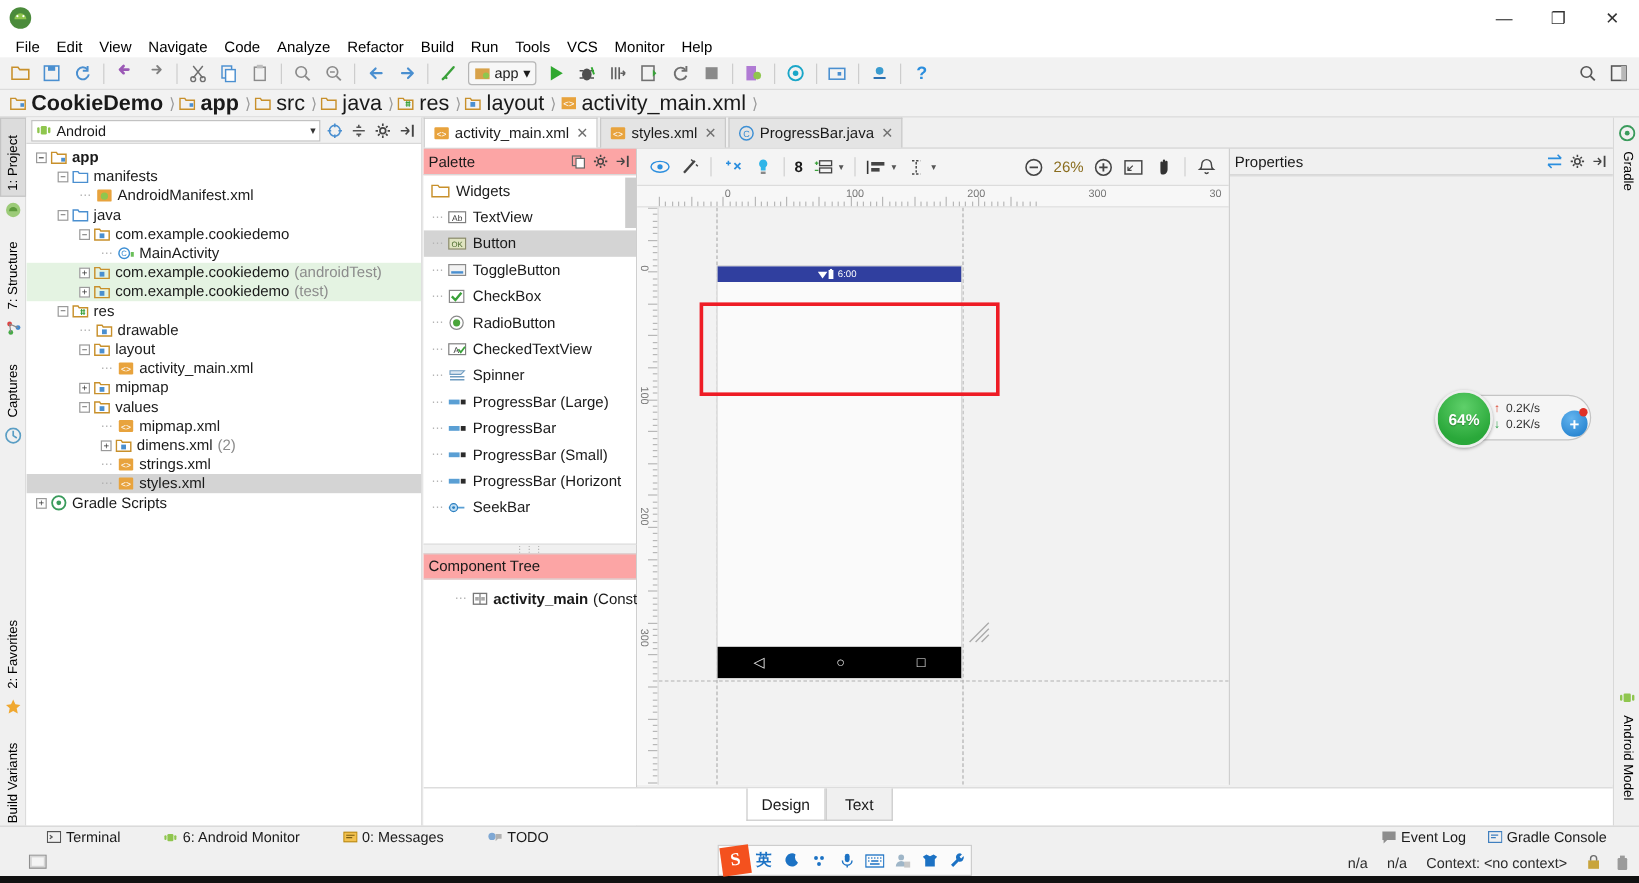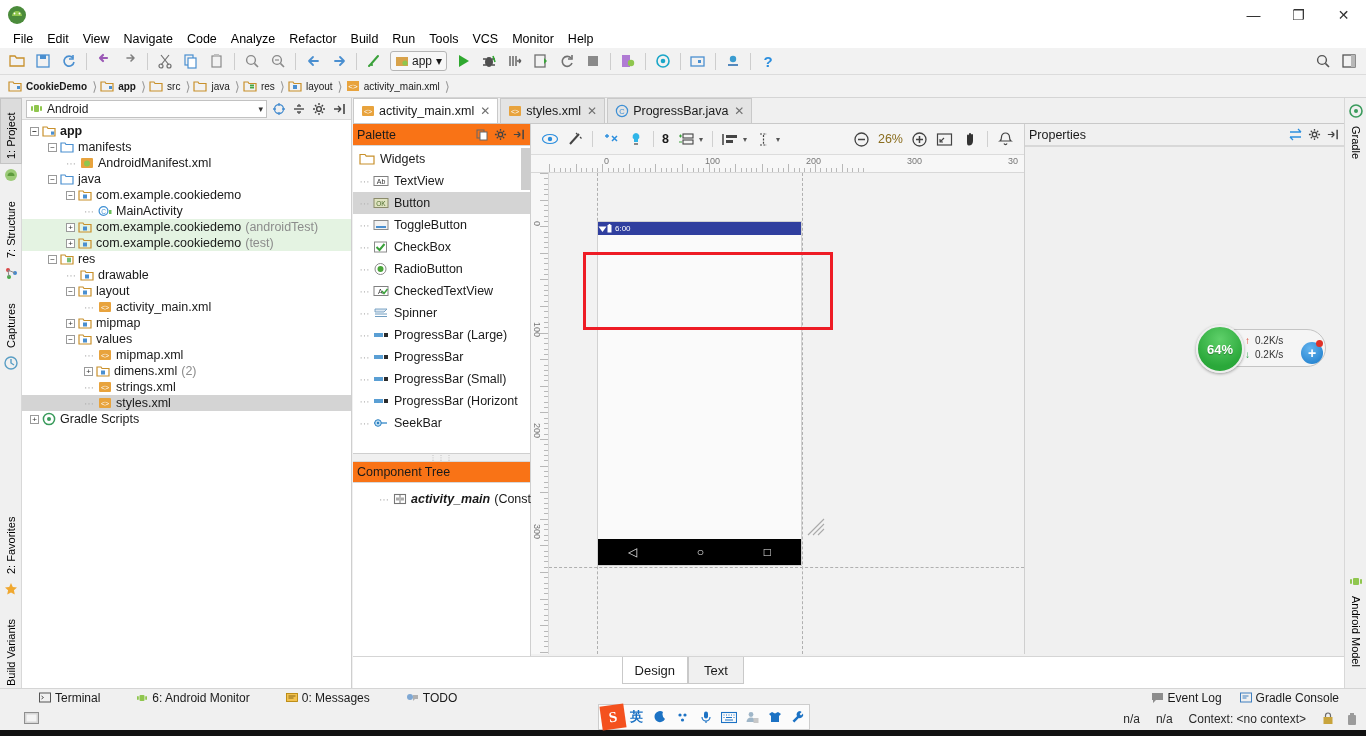--- a/index.html
+++ b/index.html
@@ -49,21 +49,21 @@
   .run-config .rc-label { font-size:12px; margin:0 4px 0 3px; }
   .tb-right { position:absolute; right:4px; top:2px; display:flex; }
 
   
   .breadcrumb {
     position:absolute; left:0; top:75px; width:1366px; height:23px;
     background:#f2f2f2; border-bottom:1px solid #d5d5d5;
     display:flex; align-items:center; padding-left:8px;
   }
   .crumb { display:flex; align-items:center; height:23px; padding-right:3px; }
-  .crumb .ct { font-size:10px; margin-left:4px; white-space:nowrap; }
+  .crumb .ct { font-size:18px; margin-left:4px; white-space:nowrap; }
   .crumb.bold .ct { font-weight:bold; }
   .crumb .chev { margin-left:5px; color:#9a9a9a; font-size:13px; }
 
   
   .lbar {
     position:absolute; left:0; top:98px; width:22px; height:590px;
     background:#f0f0f0; border-right:1px solid #d8d8d8;
   }
   .rbar {
     position:absolute; right:0; top:98px; width:22px; height:590px;
@@ -123,21 +123,21 @@
   .edtab.active { background:#ffffff; }
   .edtab .tname { margin:0 6px 0 4px; }
   .edtab .tclose { color:#707070; font-size:12px; }
 
   
   .palette {
     position:absolute; left:353px; top:124px; width:178px; height:330px;
     background:#ffffff; border-right:1px solid #cfcfcf; border-bottom:1px solid #cfcfcf;
   }
   .sec-head {
-    height:22px; background:#f97316; border-bottom:1px solid #d8d8d8;
+    height:22px; background:#fca5a5; border-bottom:1px solid #d8d8d8;
     display:flex; align-items:center; padding:0 4px; font-size:12.5px;
   }
   .sec-head .sh-title { flex:1; }
   .sec-head .sh-btn { width:16px; height:16px; display:flex; align-items:center; justify-content:center; margin-left:2px; }
   .plist { position:absolute; left:0; top:22px; right:0; bottom:0; overflow:hidden; padding-top:2px; }
   .prow { display:flex; align-items:center; height:22px; font-size:12.5px; white-space:nowrap; padding-left:4px; }
   .prow.sel { background:#d4d4d4; }
   .prow .pdots { width:16px; color:#b5b5b5; font-size:10px; letter-spacing:1px; text-align:center; flex:none; }
   .prow .picon { width:16px; height:14px; flex:none; margin-right:5px; }
   .pscroll { position:absolute; right:0; top:24px; width:9px; height:42px; background:#cdcdcd; }
@@ -174,21 +174,21 @@
   .rtick-v { position:absolute; right:0; height:1px; background:#b8b8b8; }
   .rlabel-v { position:absolute; left:1px; font-size:9px; color:#777; writing-mode:vertical-rl; }
   .canvas {
     position:absolute; left:18px; top:49px; width:475px; height:481px;
     background:#f2f2f2; overflow:hidden;
   }
   .device {
     position:absolute; left:48px; top:48px; width:205px; height:345px;
     background:#fafafa; border:1px solid #d2d2d2;
   }
-  .dev-status { height:13px; background:#303f9f; display:flex; align-items:center; justify-content:flex-start; padding-right:4px; }
+  .dev-status { height:13px; background:#303f9f; display:flex; align-items:center; justify-content:center; padding-right:4px; }
   .dev-status .st { color:#fff; font-size:8px; margin-left:3px; }
   .dev-nav { position:absolute; left:0; bottom:0; width:100%; height:26px; background:#000;
              display:flex; align-items:center; justify-content:space-around; }
   .dev-nav span { color:#e8e8e8; font-size:12px; }
   .guide-v { position:absolute; top:0; bottom:0; width:0; border-left:1px dashed #b0b0b0; }
   .guide-h { position:absolute; left:0; right:0; height:0; border-top:1px dashed #b0b0b0; }
   .redbox {
     position:absolute; left:583px; top:252px; width:250px; height:78px;
     border:3px solid #ee1c25; pointer-events:none; z-index:30;
   }
@@ -1038,21 +1038,21 @@
       <div class="trow" style="padding-left:26px;">
         <span class="tdots">⋯</span>
         <span class="ticon">
           <svg width="14" height="14" viewBox="0 0 14 14">
               <rect x="1.5" y="2.5" width="11" height="9" fill="none" stroke="#777" stroke-width="1.1"></rect>
               <path d="M7 2.5v9" stroke="#777" stroke-width="1"></path>
               <rect x="3" y="5.5" width="3" height="3" fill="#aaa"></rect>
               <rect x="8" y="5.5" width="3" height="3" fill="#aaa"></rect>
             </svg>
         </span>
-        <span class="tlabel" style="font-weight:bold;font-style:italic;">activity_main</span>
+        <span class="tlabel" style="font-weight:bold;">activity_main</span>
         <span style="margin-left:4px;">(Constra</span>
       </div>
     </div>
   </div>
 
   <div class="design">
     <div class="dtoolbar">
       <div class="dtb">
         <svg width="18" height="14" viewBox="0 0 18 14">
             <ellipse cx="9" cy="7" rx="7.5" ry="4.5" fill="none" stroke="#2b8ede" stroke-width="1.2"></ellipse>

